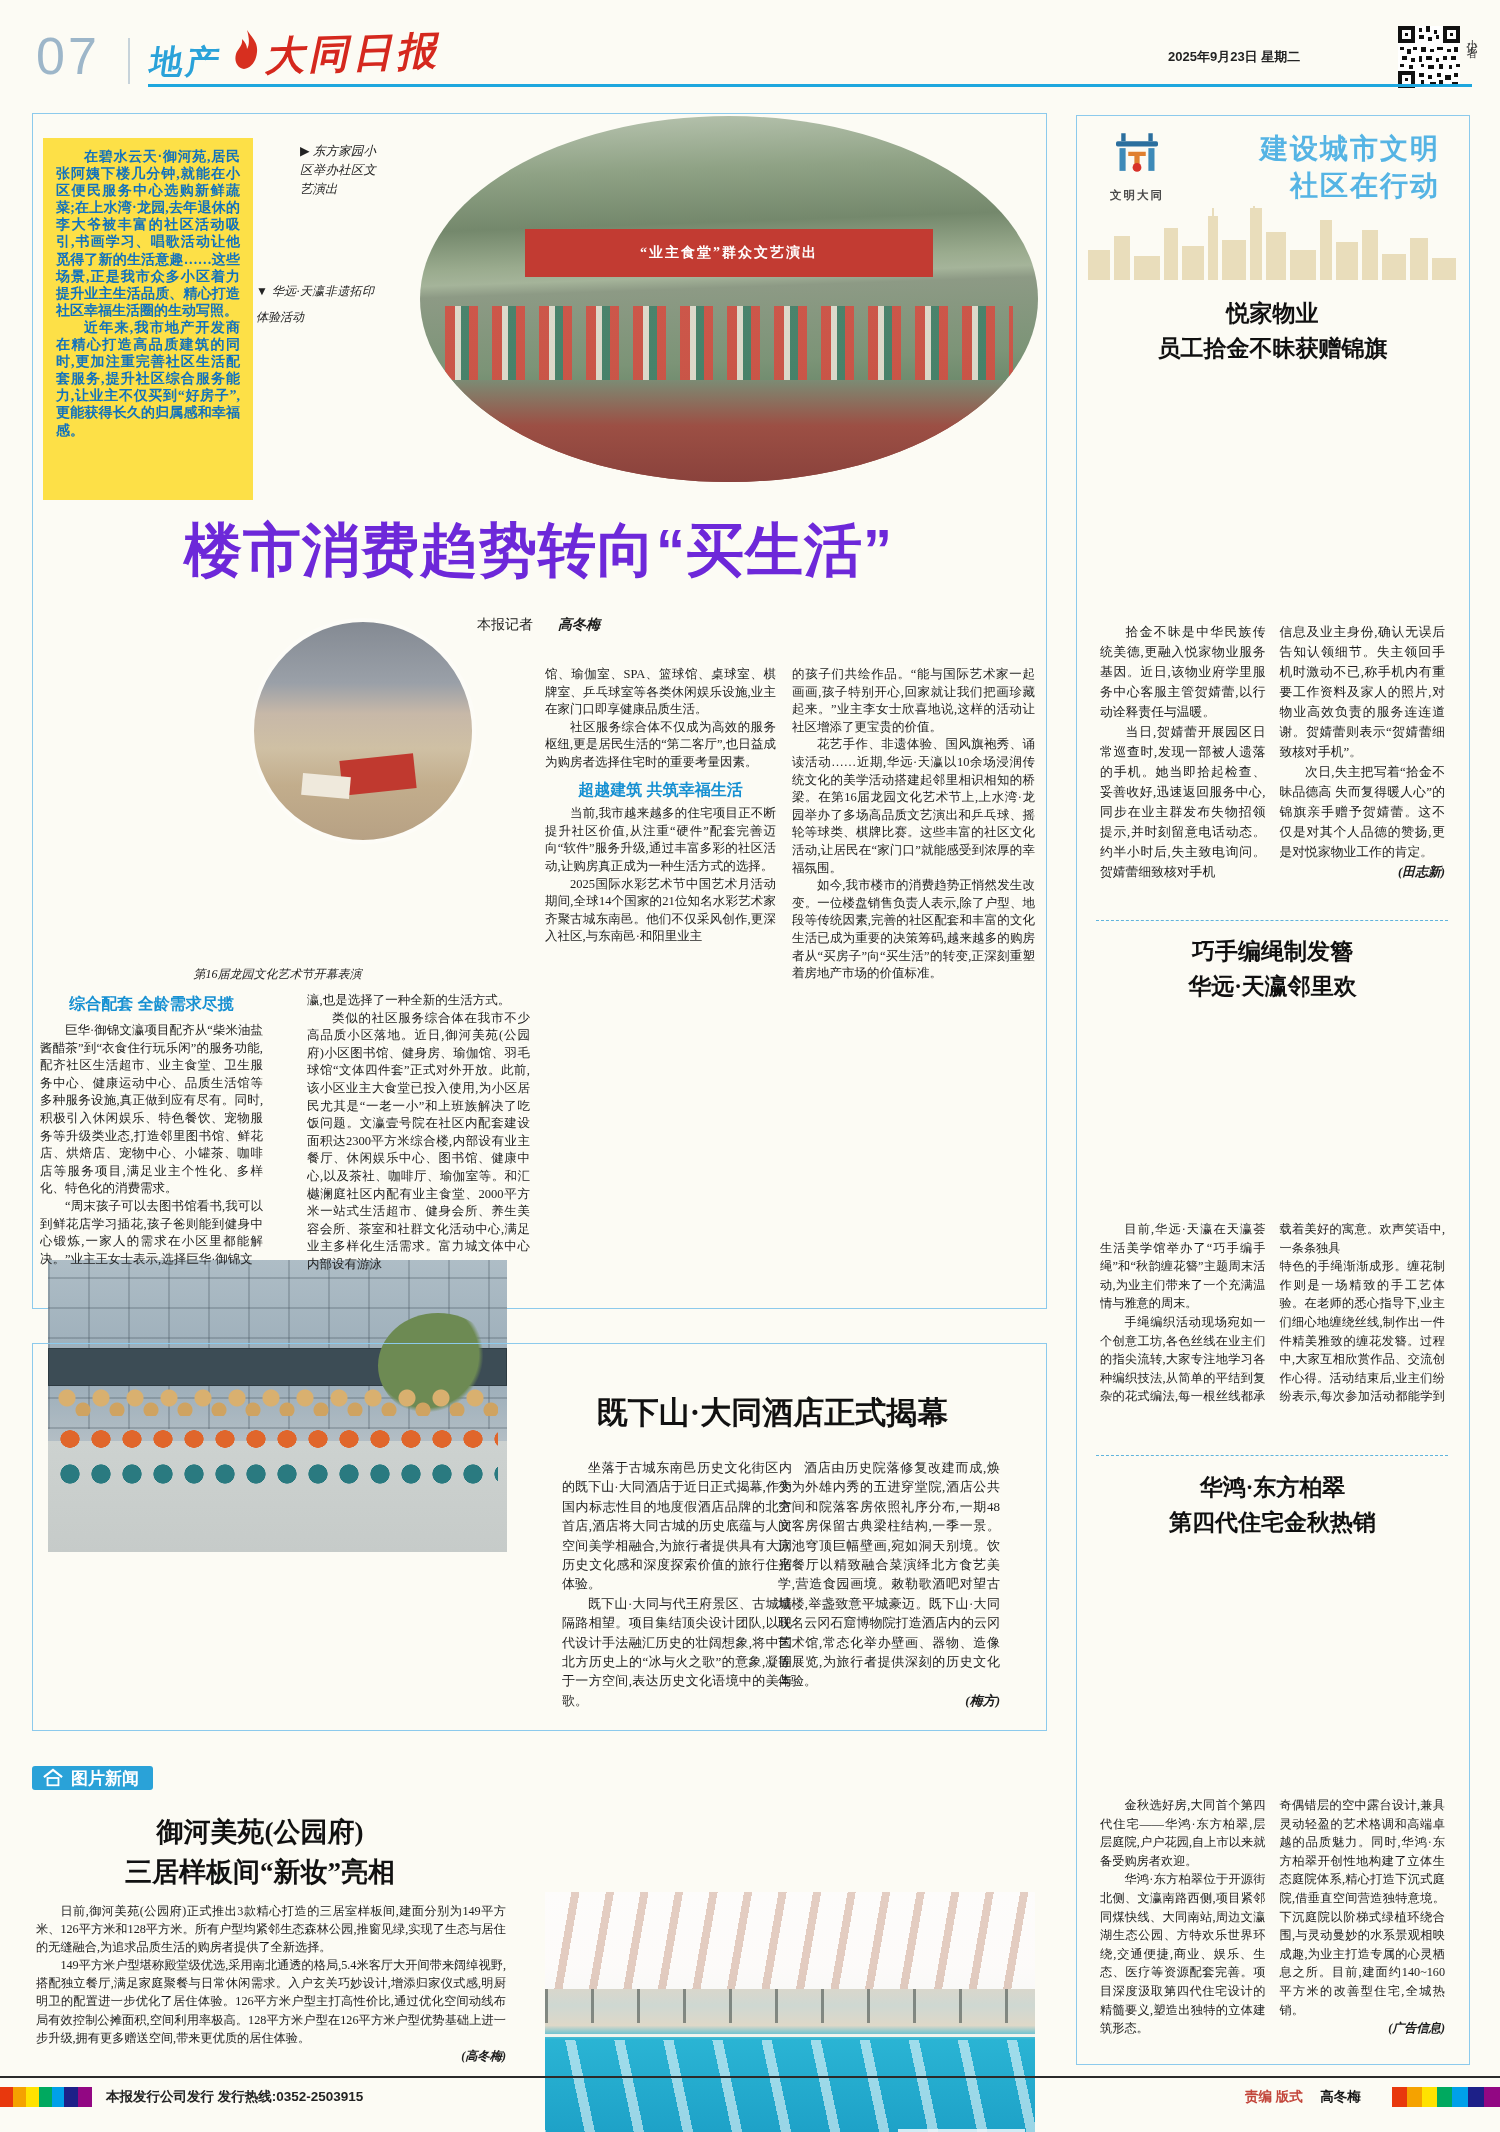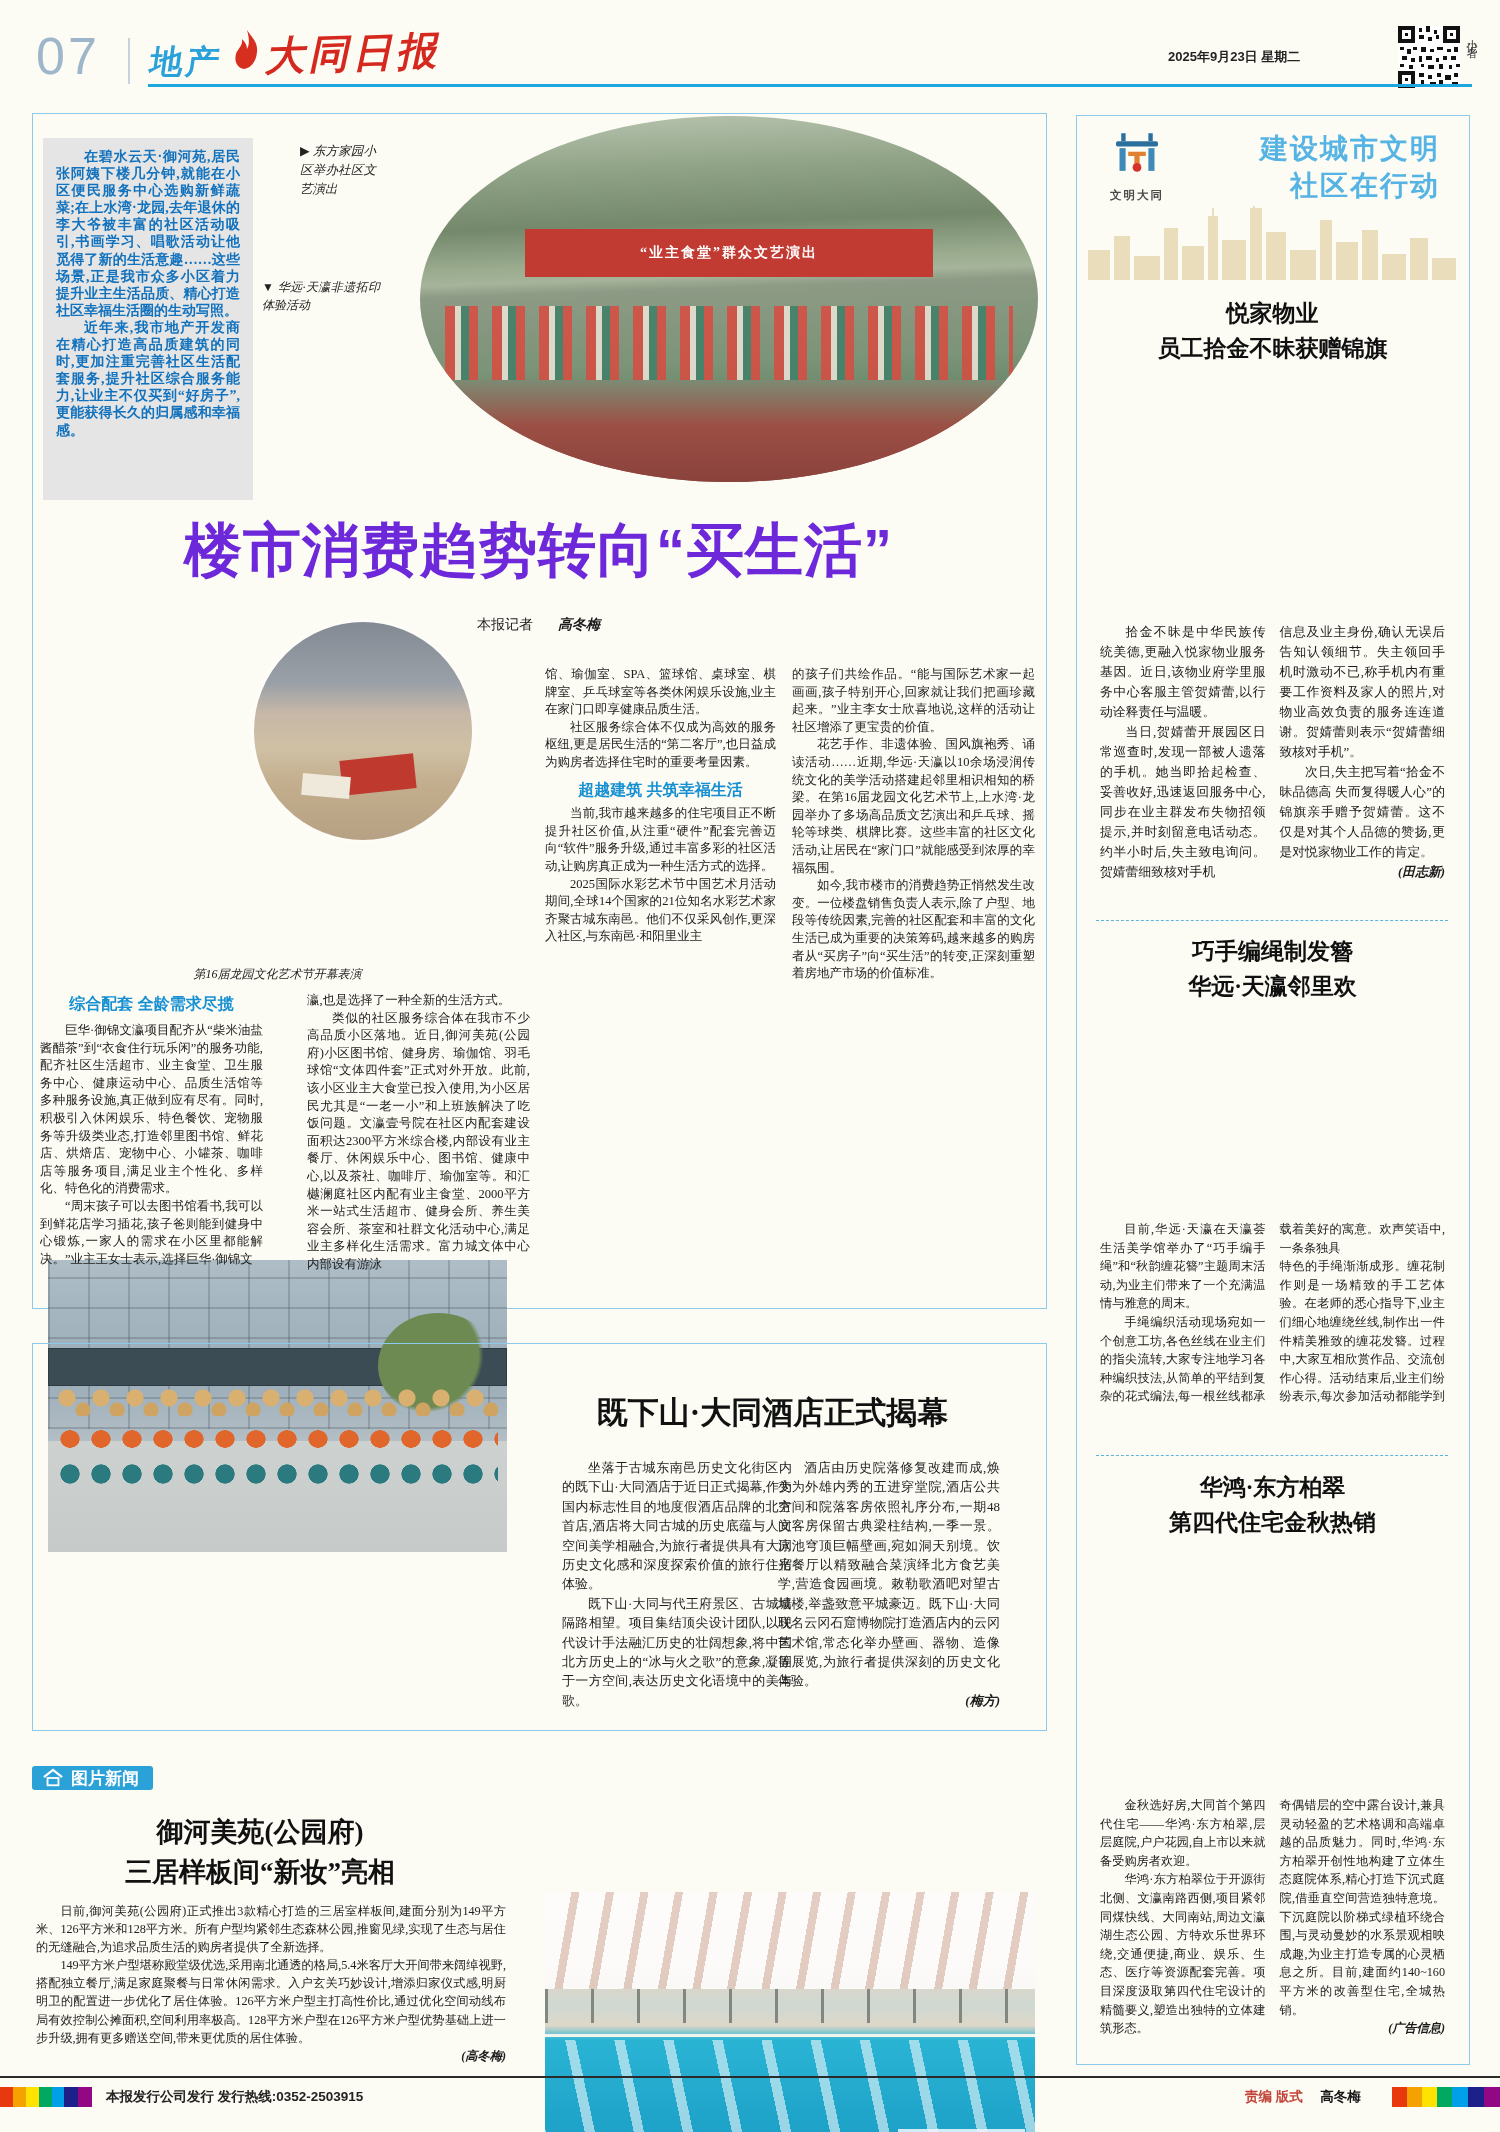--- a/index.html
+++ b/index.html
@@ -91,28 +91,28 @@
         <rect x="22" y="29" width="2" height="2"></rect>
         <rect x="29" y="30" width="3" height="2"></rect>
     </g>
   </svg>
 </div>
 <div class="abs sans" style="left:1464px;top:30px;writing-mode:vertical-rl;font-size:11px;letter-spacing:4px;color:#333;">小记者</div>
 <div class="abs" style="left:148px;top:84px;width:1324px;height:3px;background:#1ea7de;"></div>
 
 <div class="abs box" style="left:32px;top:113px;width:1013px;height:1194px;"></div>
 
-<div class="abs just" style="left:43px;top:138px;width:210px;height:362px;background:#e5e5e5;padding:10px 13px;box-sizing:border-box;
+<div class="abs just" style="left:43px;top:138px;width:210px;height:362px;background:#fde047;padding:10px 13px;box-sizing:border-box;
             color:#1272bd;font-weight:bold;font-size:14px;line-height:17.1px;overflow:hidden;">
   <p style="margin:0;text-indent:2em;">在碧水云天·御河苑,居民张阿姨下楼几分钟,就能在小区便民服务中心选购新鲜蔬菜;在上水湾·龙园,去年退休的李大爷被丰富的社区活动吸引,书画学习、唱歌活动让他觅得了新的生活意趣……这些场景,正是我市众多小区着力提升业主生活品质、精心打造社区幸福生活圈的生动写照。</p>
   <p style="margin:0;text-indent:2em;">近年来,我市地产开发商在精心打造高品质建筑的同时,更加注重完善社区生活配套服务,提升社区综合服务能力,让业主不仅买到“好房子”,更能获得长久的归属感和幸福感。</p>
 </div>
 
 <div class="abs capt just" style="left:300px;top:142px;width:76px;line-height:19px;font-size:12.5px;">▶ 东方家园小区举办社区文艺演出</div>
-<div class="abs capt just" style="left:262px;top:278px;width:118px;line-height:18px;font-size:12px;">▼ 华远·天瀛非遗拓印体验活动</div>
+<div class="abs capt just" style="left:256px;top:278px;width:118px;line-height:26px;font-size:12px;">▼ 华远·天瀛非遗拓印体验活动</div>
 
 <div class="abs photo" style="left:420px;top:116px;width:618px;height:366px;border-radius:50%;
             background:linear-gradient(178deg,#b9c5b1 0%,#8fa285 16%,#74886c 30%,#9aab8e 40%,#a5b49a 44%,#8d9a85 47%,#7c9477 66%,#6d8a6c 74%,#a85a4e 82%,#9c4a42 90%,#8a423c 100%);">
   <div class="abs" style="left:17%;top:31%;width:66%;height:13%;background:#c23b32;color:#fff;display:flex;align-items:center;justify-content:center;
               font-size:14px;letter-spacing:2px;font-weight:bold;">“业主食堂”群众文艺演出</div>
   <div class="abs" style="left:4%;top:52%;width:92%;height:20%;opacity:.85;
               background:repeating-linear-gradient(90deg,#d84b40 0 10px,#ece5d8 10px 16px,#3f7f68 16px 24px,#d84b40 24px 33px,rgba(0,0,0,0) 33px 47px);"></div>
   <div class="abs" style="left:0;top:72%;width:100%;height:28%;background:linear-gradient(180deg,#7c8b74 0%,#9c4f44 45%,#8a423c 100%);"></div>
 </div>
 

